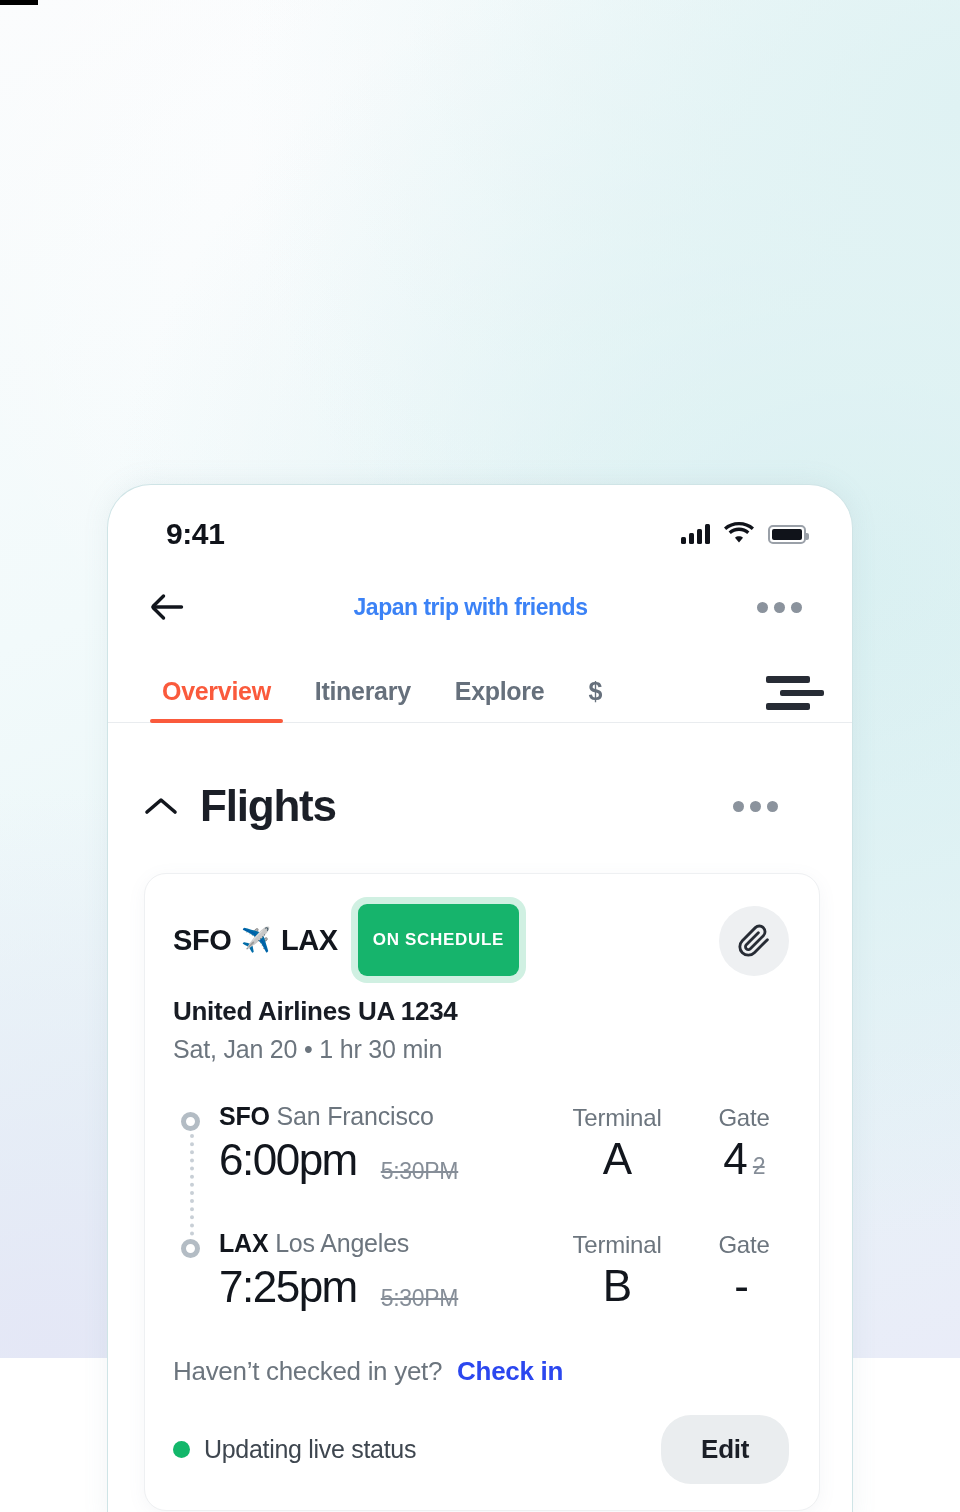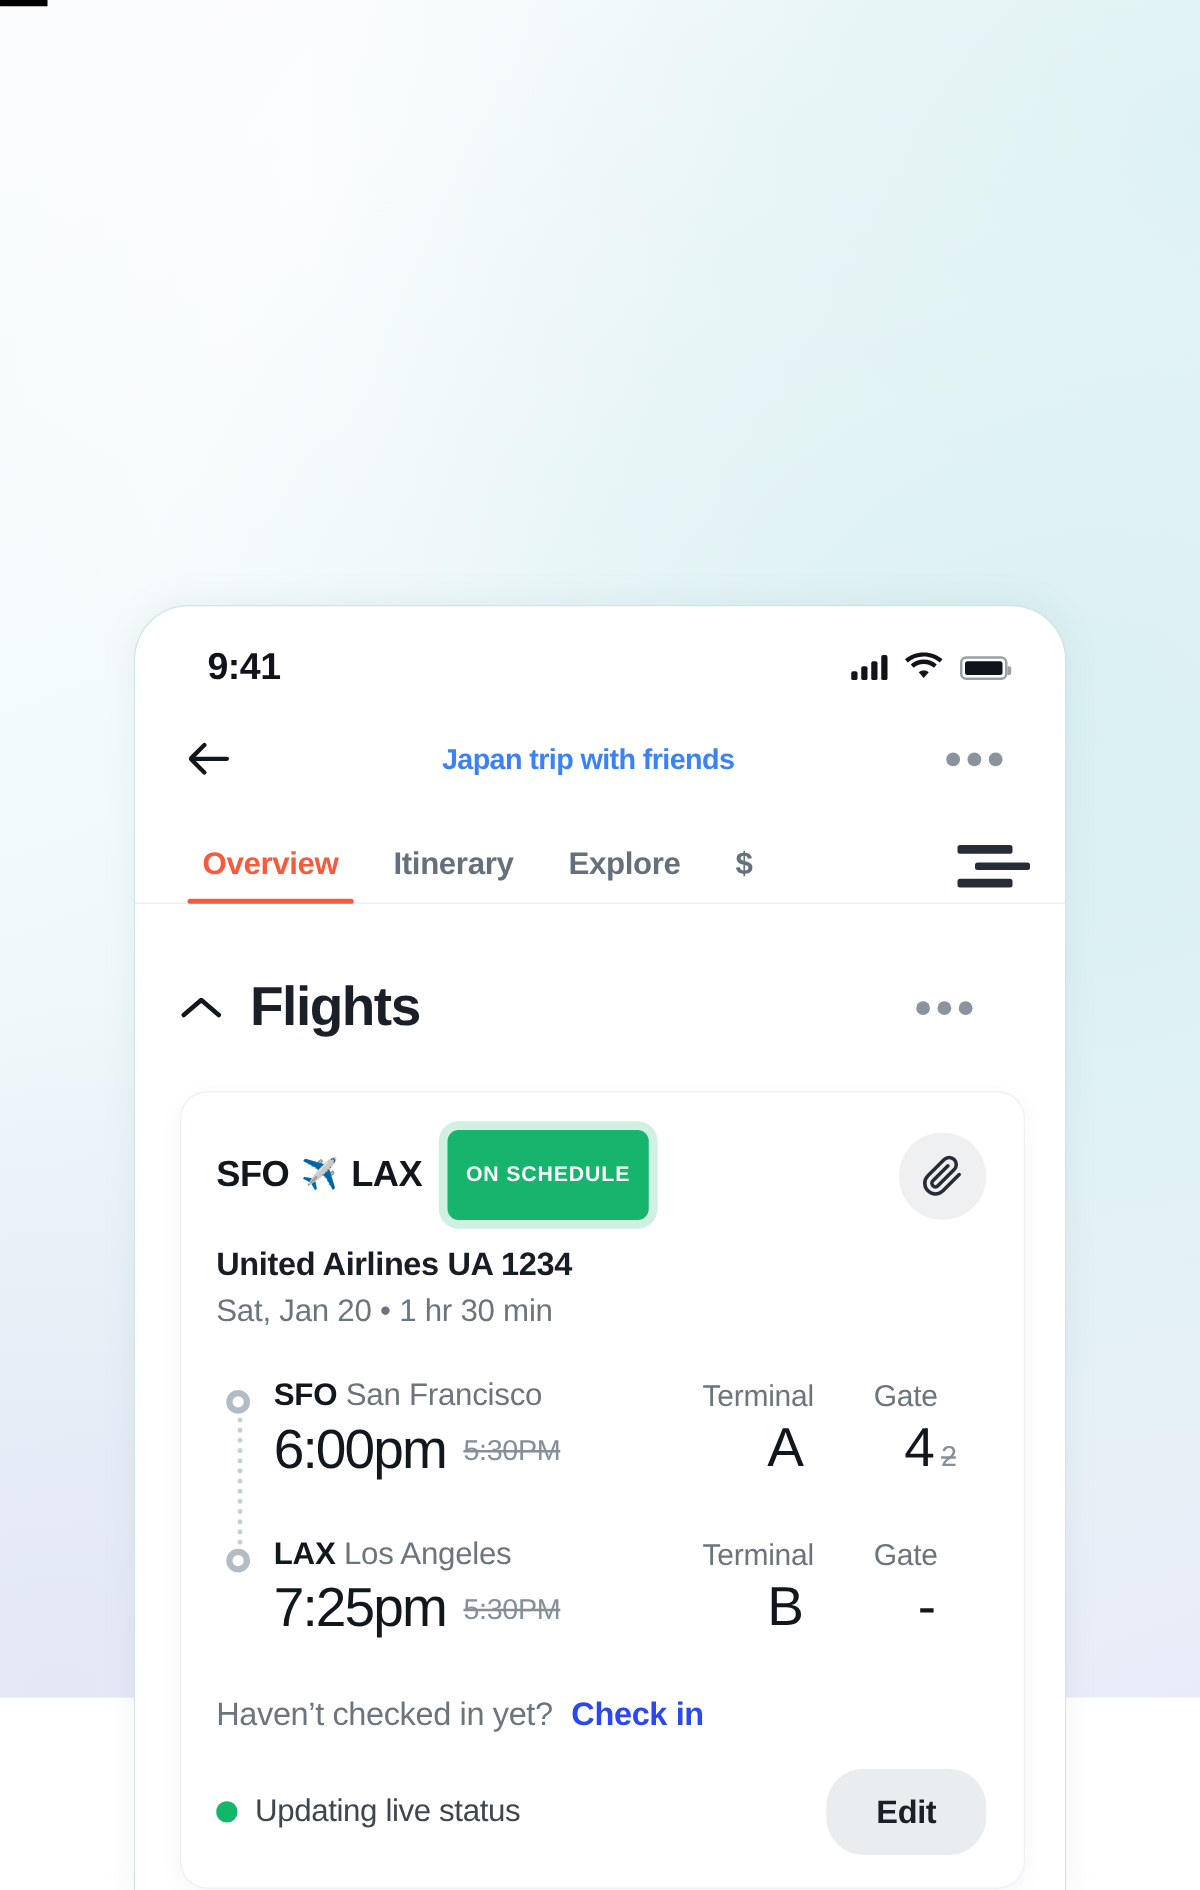--- a/index.html
+++ b/index.html
@@ -172,26 +172,26 @@
   }
   #leg-connector{
     position:absolute; left:17px; top:32px; width:0;
     height:118px;
     border-left:4px dotted #c8cfd6;
   }
   .leg-left{ flex:1; }
   .leg-code-row{ font-size:25px; letter-spacing:-0.2px; }
   .leg-code{ font-weight:800; color:#12161d; }
   .leg-city{ color:#6c757e; }
-  .leg-time-row{ margin-top:4px; display:flex; align-items:center; gap:14px; }
+  .leg-time-row{ margin-top:4px; display:flex; align-items:flex-end; gap:24px; }
   .leg-time{ font-size:44px; color:#12161d; letter-spacing:-1.5px; }
   .leg-old-time{
     font-size:23px; color:#868e98; text-decoration:line-through; letter-spacing:-0.3px;
   }
-  .leg-right{ display:flex; gap:5px; text-align:left; padding-top:2px; }
+  .leg-right{ display:flex; gap:16px; text-align:center; padding-top:2px; }
   .col-term{ width:132px; }
   .col-gate{ width:90px; }
   .col-label{ font-size:24px; color:#6c757e; letter-spacing:-0.2px; }
   .col-value{
     margin-top:2px;
     font-size:44px; color:#12161d; letter-spacing:-1px;
     display:flex; align-items:baseline; justify-content:center; gap:6px;
   }
   .col-old{
     font-size:23px; color:#868e98; text-decoration:line-through;

